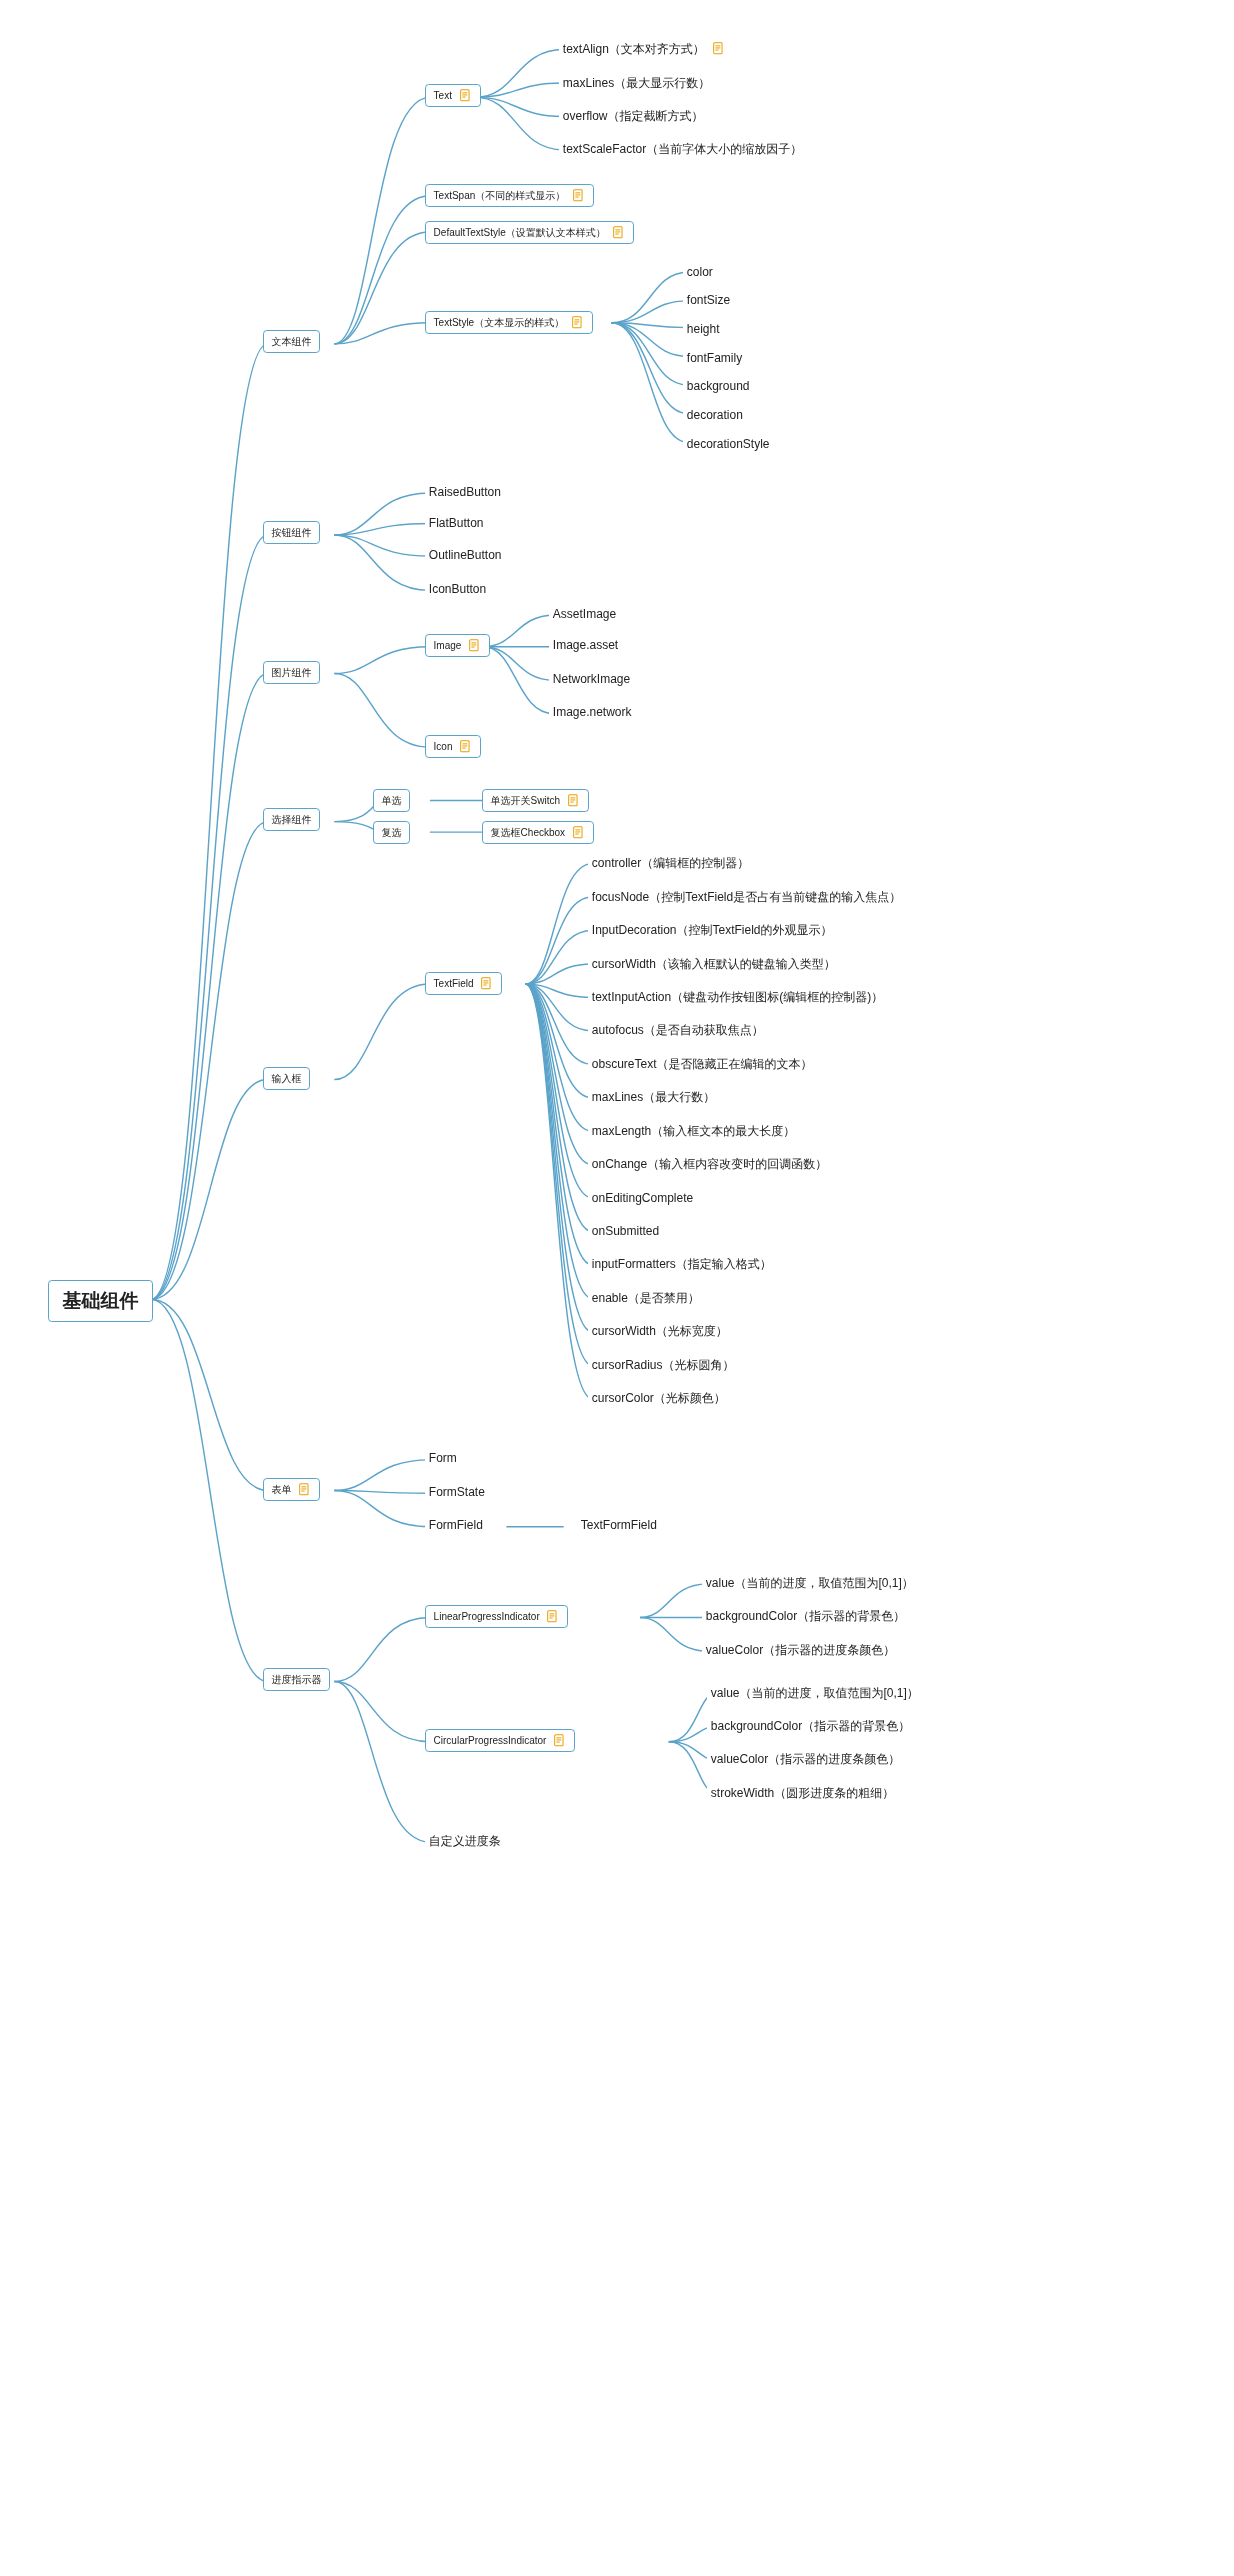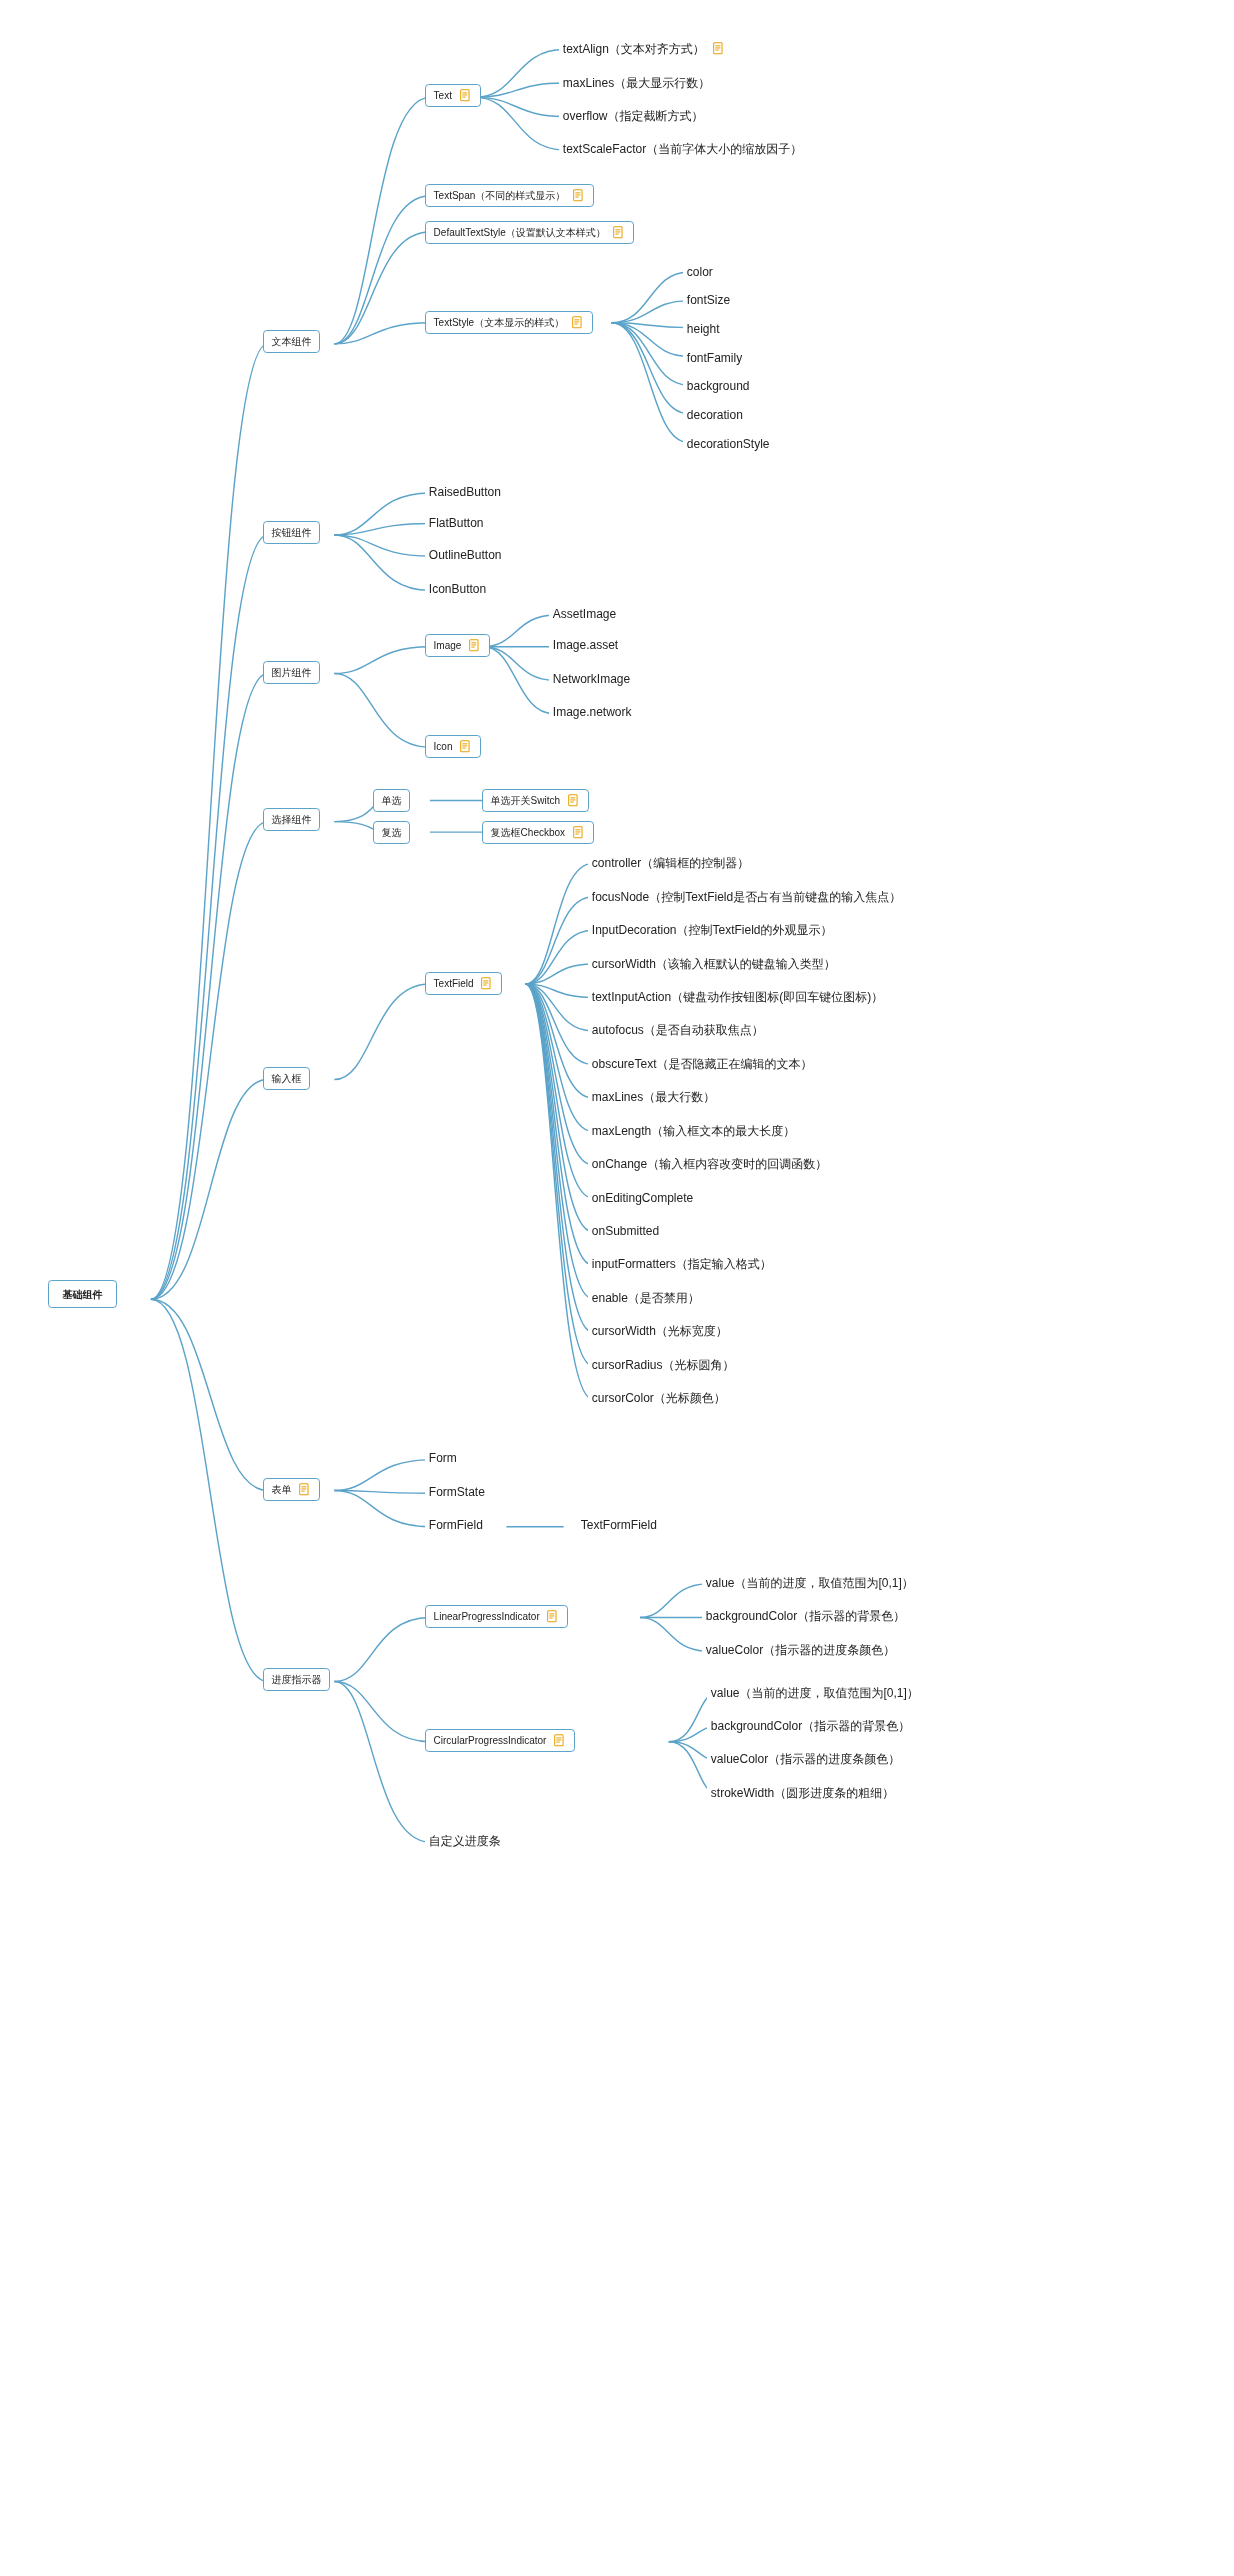--- a/index.html
+++ b/index.html
@@ -38,21 +38,21 @@
       border: 1.4px solid #5ba3c9;
       border-radius: 3.8px;
       background: #fff;
       color: #222;
       font-size: 12.4px;
       line-height: 1.5;
     }
 
     .node-label.root {
       border: 1.9px solid #5ba3c9;
-      font-size: 10px;
+      font-size: 19px;
       font-weight: bold;
       padding: 5.7px 13.4px;
     }
 
     .node-label.group {
       border: 1.4px solid #5ba3c9;
       font-size: 10px;
     }
 
     .node-label.leaf {
@@ -378,21 +378,21 @@
 <div class="node" style="left:569px; top:867px;">
   <span class="node-label leaf">focusNode（控制TextField是否占有当前键盘的输入焦点）</span>
 </div>
 <div class="node" style="left:569px; top:900px;">
   <span class="node-label leaf">InputDecoration（控制TextField的外观显示）</span>
 </div>
 <div class="node" style="left:569px; top:934px;">
   <span class="node-label leaf">cursorWidth（该输入框默认的键盘输入类型）</span>
 </div>
 <div class="node" style="left:569px; top:967px;">
-  <span class="node-label leaf">textInputAction（键盘动作按钮图标(即回车键位图标)）</span>
+  <span class="node-label leaf">textInputAction（键盘动作按钮图标(编辑框的控制器)）</span>
 </div>
 <div class="node" style="left:569px; top:1000px;">
   <span class="node-label leaf">autofocus（是否自动获取焦点）</span>
 </div>
 <div class="node" style="left:569px; top:1034px;">
   <span class="node-label leaf">obscureText（是否隐藏正在编辑的文本）</span>
 </div>
 <div class="node" style="left:569px; top:1067px;">
   <span class="node-label leaf">maxLines（最大行数）</span>
 </div>

